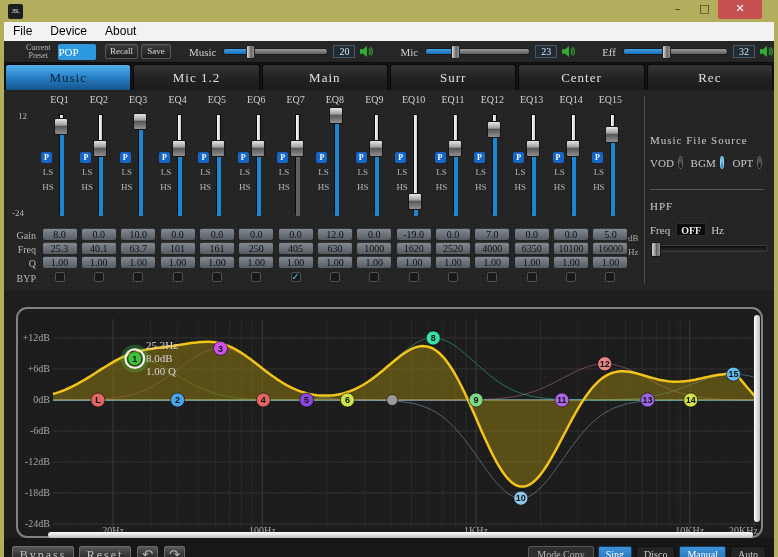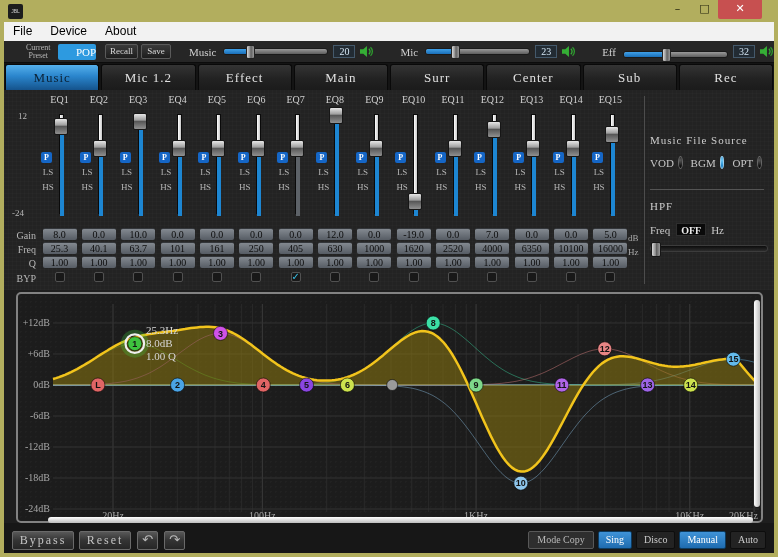--- a/index.html
+++ b/index.html
@@ -22,26 +22,26 @@
     font-family:"Liberation Sans",sans-serif; font-size:12px; color:#000; }
   .menu-item { padding:0 9px; height:100%; line-height:19px; }
 
   
   .content { position:relative; margin:0 4px 4px; height:512px; background:#1e1e1e; }
 
   
   .toolbar { height:22px; background:#262626; border-bottom:1px solid #0c0c0c; display:flex; align-items:center; }
   .preset-label { margin-left:22px; font-size:8px; line-height:8px; color:#b8b8b8; text-align:center; }
   .preset-value { margin-left:8px; width:38px; height:16px; background:#2d9ae0; border-radius:2px; color:#fff;
-    font-size:11px; text-align:right; line-height:16px; }
+    font-size:11px; text-align:left; line-height:16px; }
   .small-btn { margin-left:9px; min-width:30px; height:15px; padding:0 4px; background:linear-gradient(#3a3a3a,#1d1d1d);
     border:1px solid #5a5a5a; border-radius:2px; color:#d8d8d8; font-size:9px; text-align:center; line-height:13px; }
   .small-btn + .small-btn { margin-left:3px; }
   .volume { display:flex; align-items:center; margin-left:18px; }
-  .volume.v2 { margin-left:26px; } .volume.v3 { margin-left:26px;align-items:flex-end; }
+  .volume.v2 { margin-left:26px; } .volume.v3 { margin-left:26px; }
   .vol-label { font-size:11px; color:#d0d0d0; margin-right:7px; }
   .vol-track { position:relative; width:105px; height:7px; background:linear-gradient(#9a9a9a,#5e5e5e);
     border:1px solid #1a1a1a; border-radius:3px; }
   .vol-fill { position:absolute; left:0; top:0; bottom:0; background:linear-gradient(#3fa0e8,#1a6fb8); border-radius:3px 0 0 3px; }
   .vol-thumb { position:absolute; top:-4px; width:9px; height:14px; margin-left:-4px;
     background:linear-gradient(90deg,#d8d8d8,#8a8a8a 45%,#5f5f5f 55%,#9a9a9a); border:1px solid #222; border-radius:2px; }
   .vol-value { margin-left:5px; width:22px; height:13px; background:#222b33; border:1px solid #44596b; color:#d4e6f4;
     font-size:10px; text-align:center; line-height:12px; }
   .spk { margin-left:4px; }
 
@@ -92,22 +92,22 @@
   .hpf-freq-lbl { font-size:11px; color:#c8c8c8; margin-right:6px; }
   .hpf-value { width:30px; height:13px; background:#0a0a0a; color:#ececec; font-weight:bold; font-size:10px;
     text-align:center; line-height:13px; border:1px solid #2e2e2e; }
   .hpf-unit { font-size:11px; color:#c8c8c8; margin-left:5px; }
   .hpf-slider { position:absolute; top:155px; left:0; width:118px; height:7px; background:linear-gradient(#0c0c0c,#2c2c2c);
     border:1px solid #3c3c3c; border-radius:3px; }
   .hpf-thumb { position:absolute; left:0; top:-4px; width:10px; height:15px; border:1px solid #161616; border-radius:2px;
     background:linear-gradient(90deg,#d8d8d8,#8a8a8a 45%,#5f5f5f 55%,#9a9a9a); }
 
   
-  .graph-panel { position:relative; margin:2px 11px 0 12px; height:231px; background:#1c1c1c;
-    border:2px solid #828282; border-radius:5px; z-index:2;
+  .graph-panel { position:relative; margin:17px 11px 0 12px; height:231px; background:#1c1c1c;
+    border:2px solid #828282; border-radius:11px; z-index:2;
     background-image:radial-gradient(rgba(255,255,255,.025) 1px, transparent 1px); background-size:5px 5px; }
   .graph-svg { position:absolute; left:0; top:0; }
   .hscroll { position:absolute; left:30px; right:8px; bottom:-2px; height:6px; border-radius:3px;
     background:linear-gradient(#ffffff,#bdbdbd); z-index:5; }
   .vscroll { position:absolute; right:1px; top:6px; bottom:14px; width:6px; border-radius:3px;
     background:linear-gradient(90deg,#ffffff,#bdbdbd); z-index:5; }
 
   
   .bottombar { height:30px; background:#171717; display:flex; align-items:center; padding:4px 8px 0 8px; }
   .bb-btn { height:19px; background:linear-gradient(#585858,#343434 50%,#262626); border:1px solid #6a6a6a;
@@ -192,25 +192,23 @@
             <polygon points="1,4.5 4.5,4.5 8.5,1 8.5,13 4.5,9.5 1,9.5" fill="#35ae35"></polygon>
             <path d="M10.5 4 A4 4 0 0 1 10.5 10" fill="none" stroke="#35ae35" stroke-width="1.4"></path>
             <path d="M12.3 2.5 A6 6 0 0 1 12.3 11.5" fill="none" stroke="#2f9e2f" stroke-width="1.4"></path>
           </svg>
       </div>
     </div>
 
     <div class="tabbar">
         <div class="tab active">Music</div>
         <div class="tab">Mic 1.2</div>
-        <div class="tab">Effect</div>
         <div class="tab">Main</div>
         <div class="tab">Surr</div>
         <div class="tab">Center</div>
-        <div class="tab">Sub</div>
         <div class="tab">Rec</div>
       </div>
 
     <div class="eq-section">
       <div class="scale-lbl" style="left:14px; top:21px;">12</div>
       <div class="scale-lbl" style="left:8px; top:118px;">-24</div>
 
       <div id="eq-bands">
           <div class="eq-col" style="left: 36px;">
             <div class="band-name">EQ1</div>

